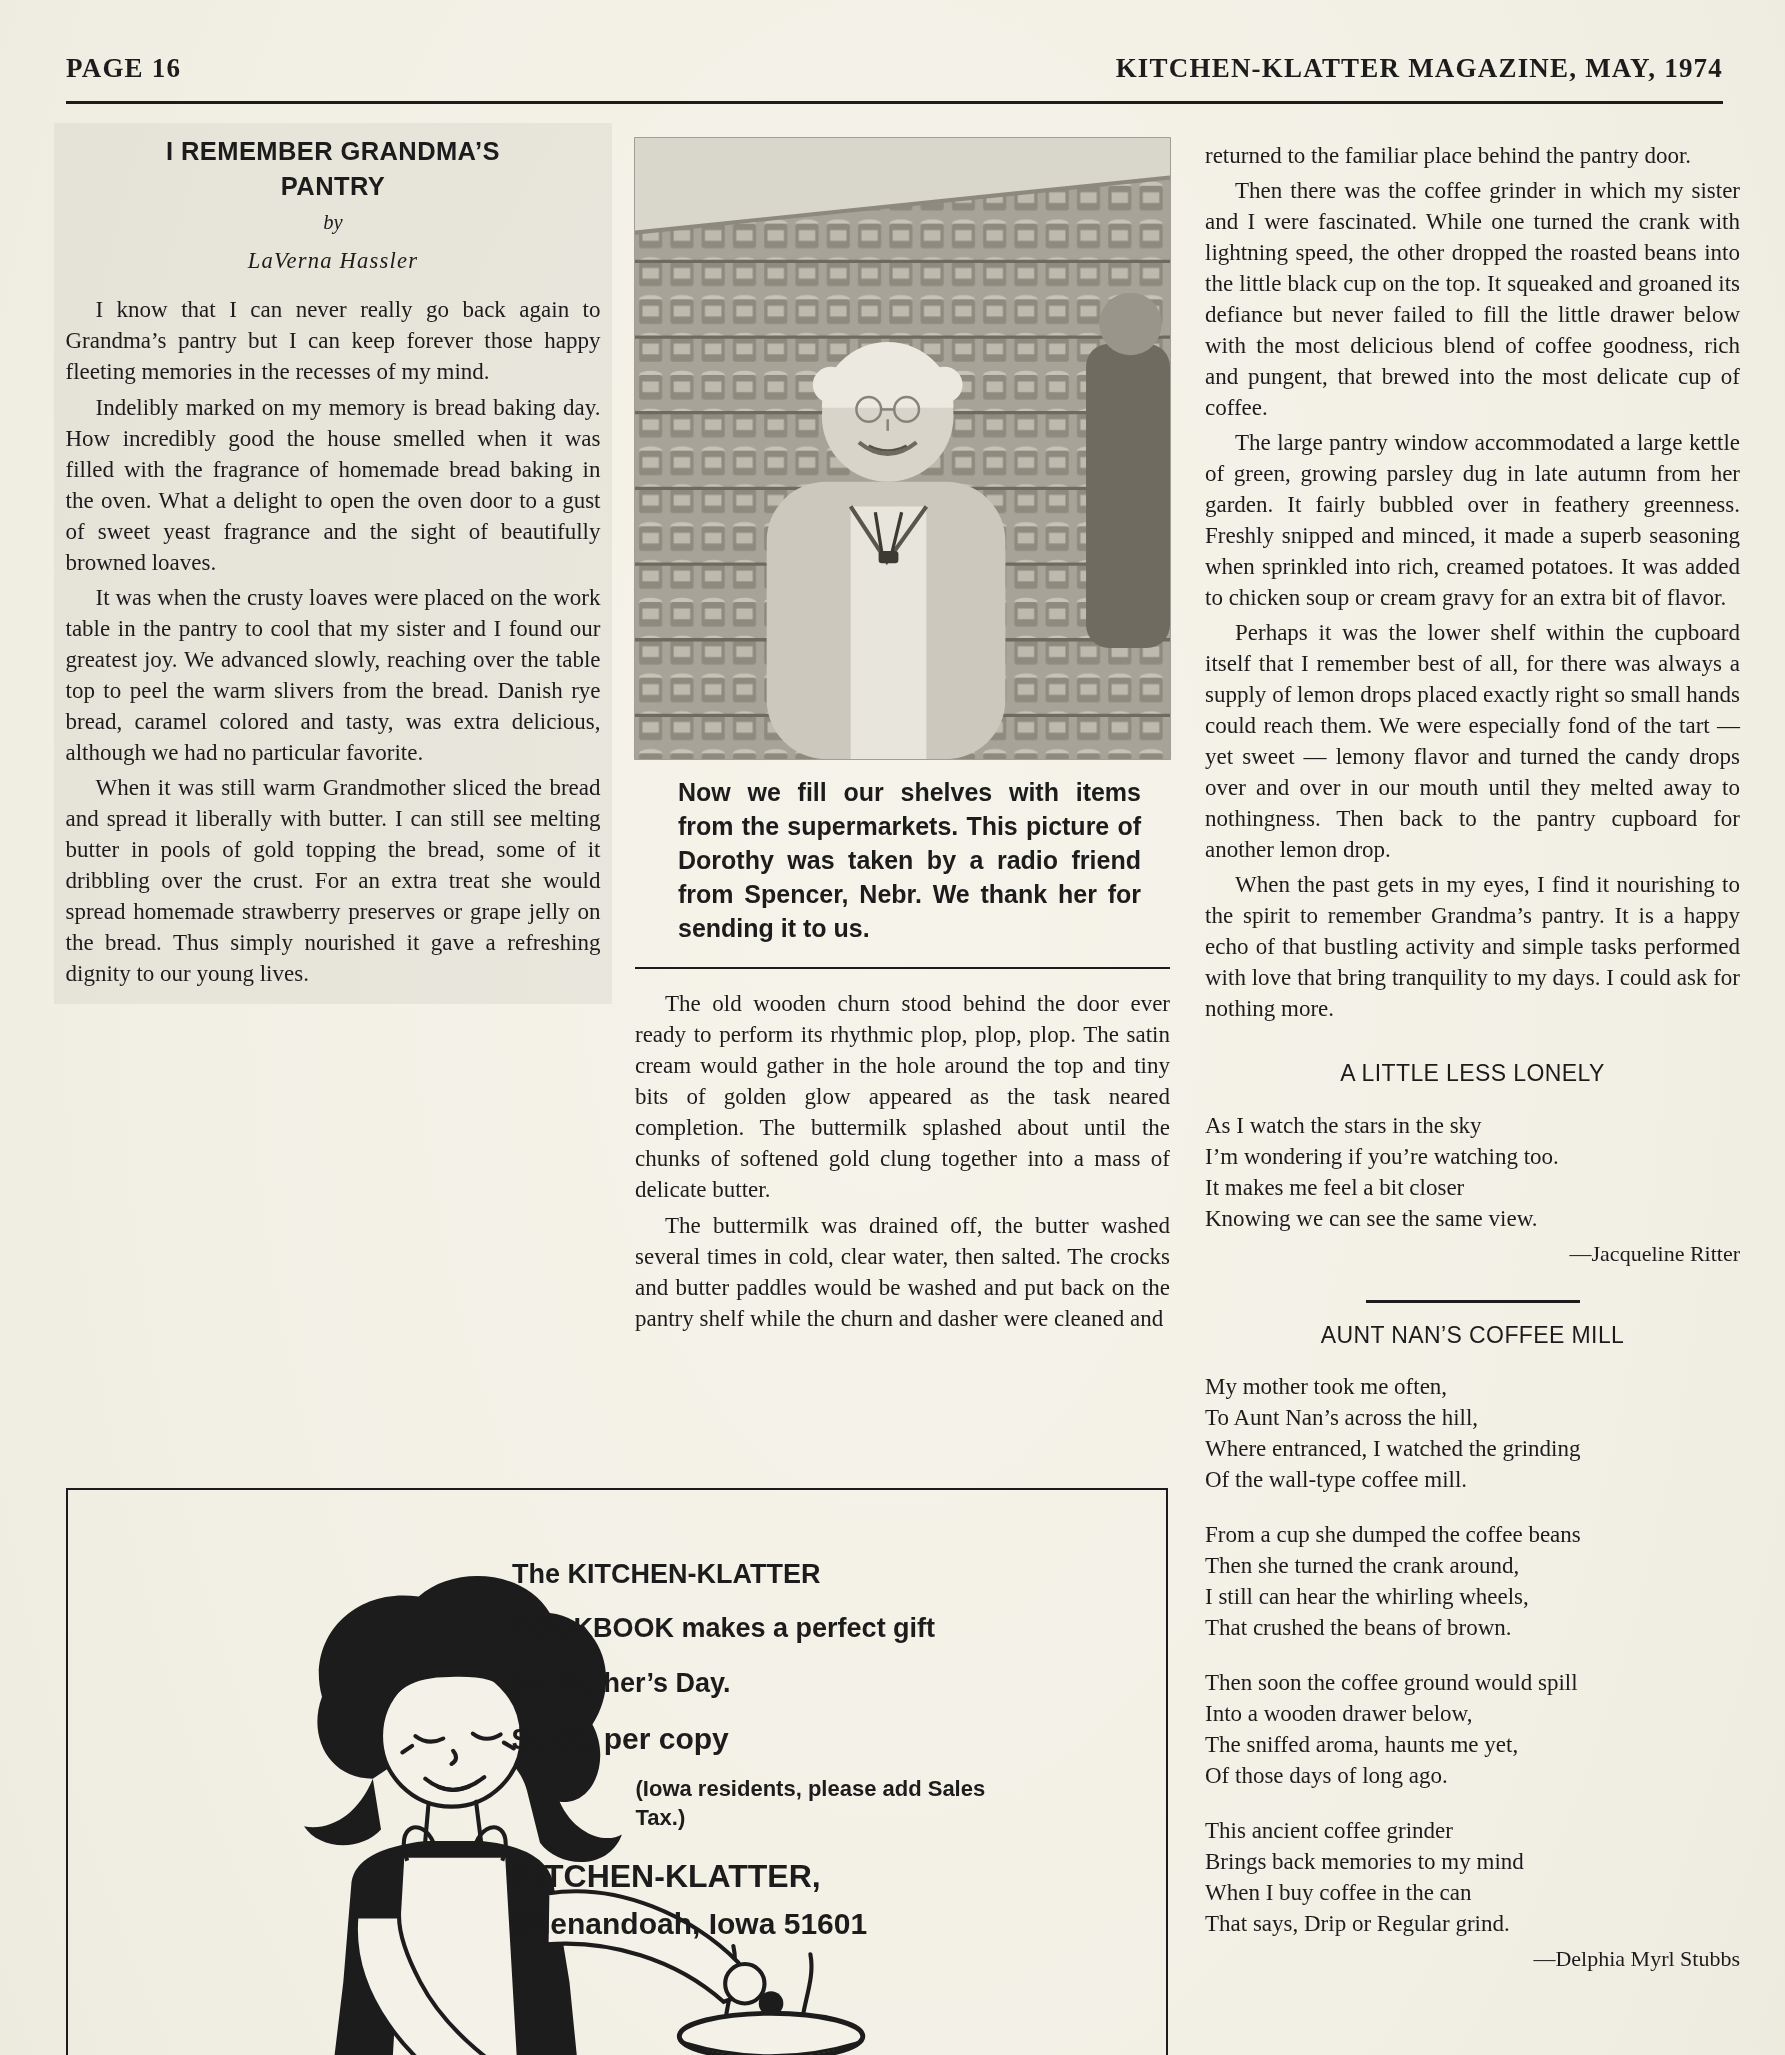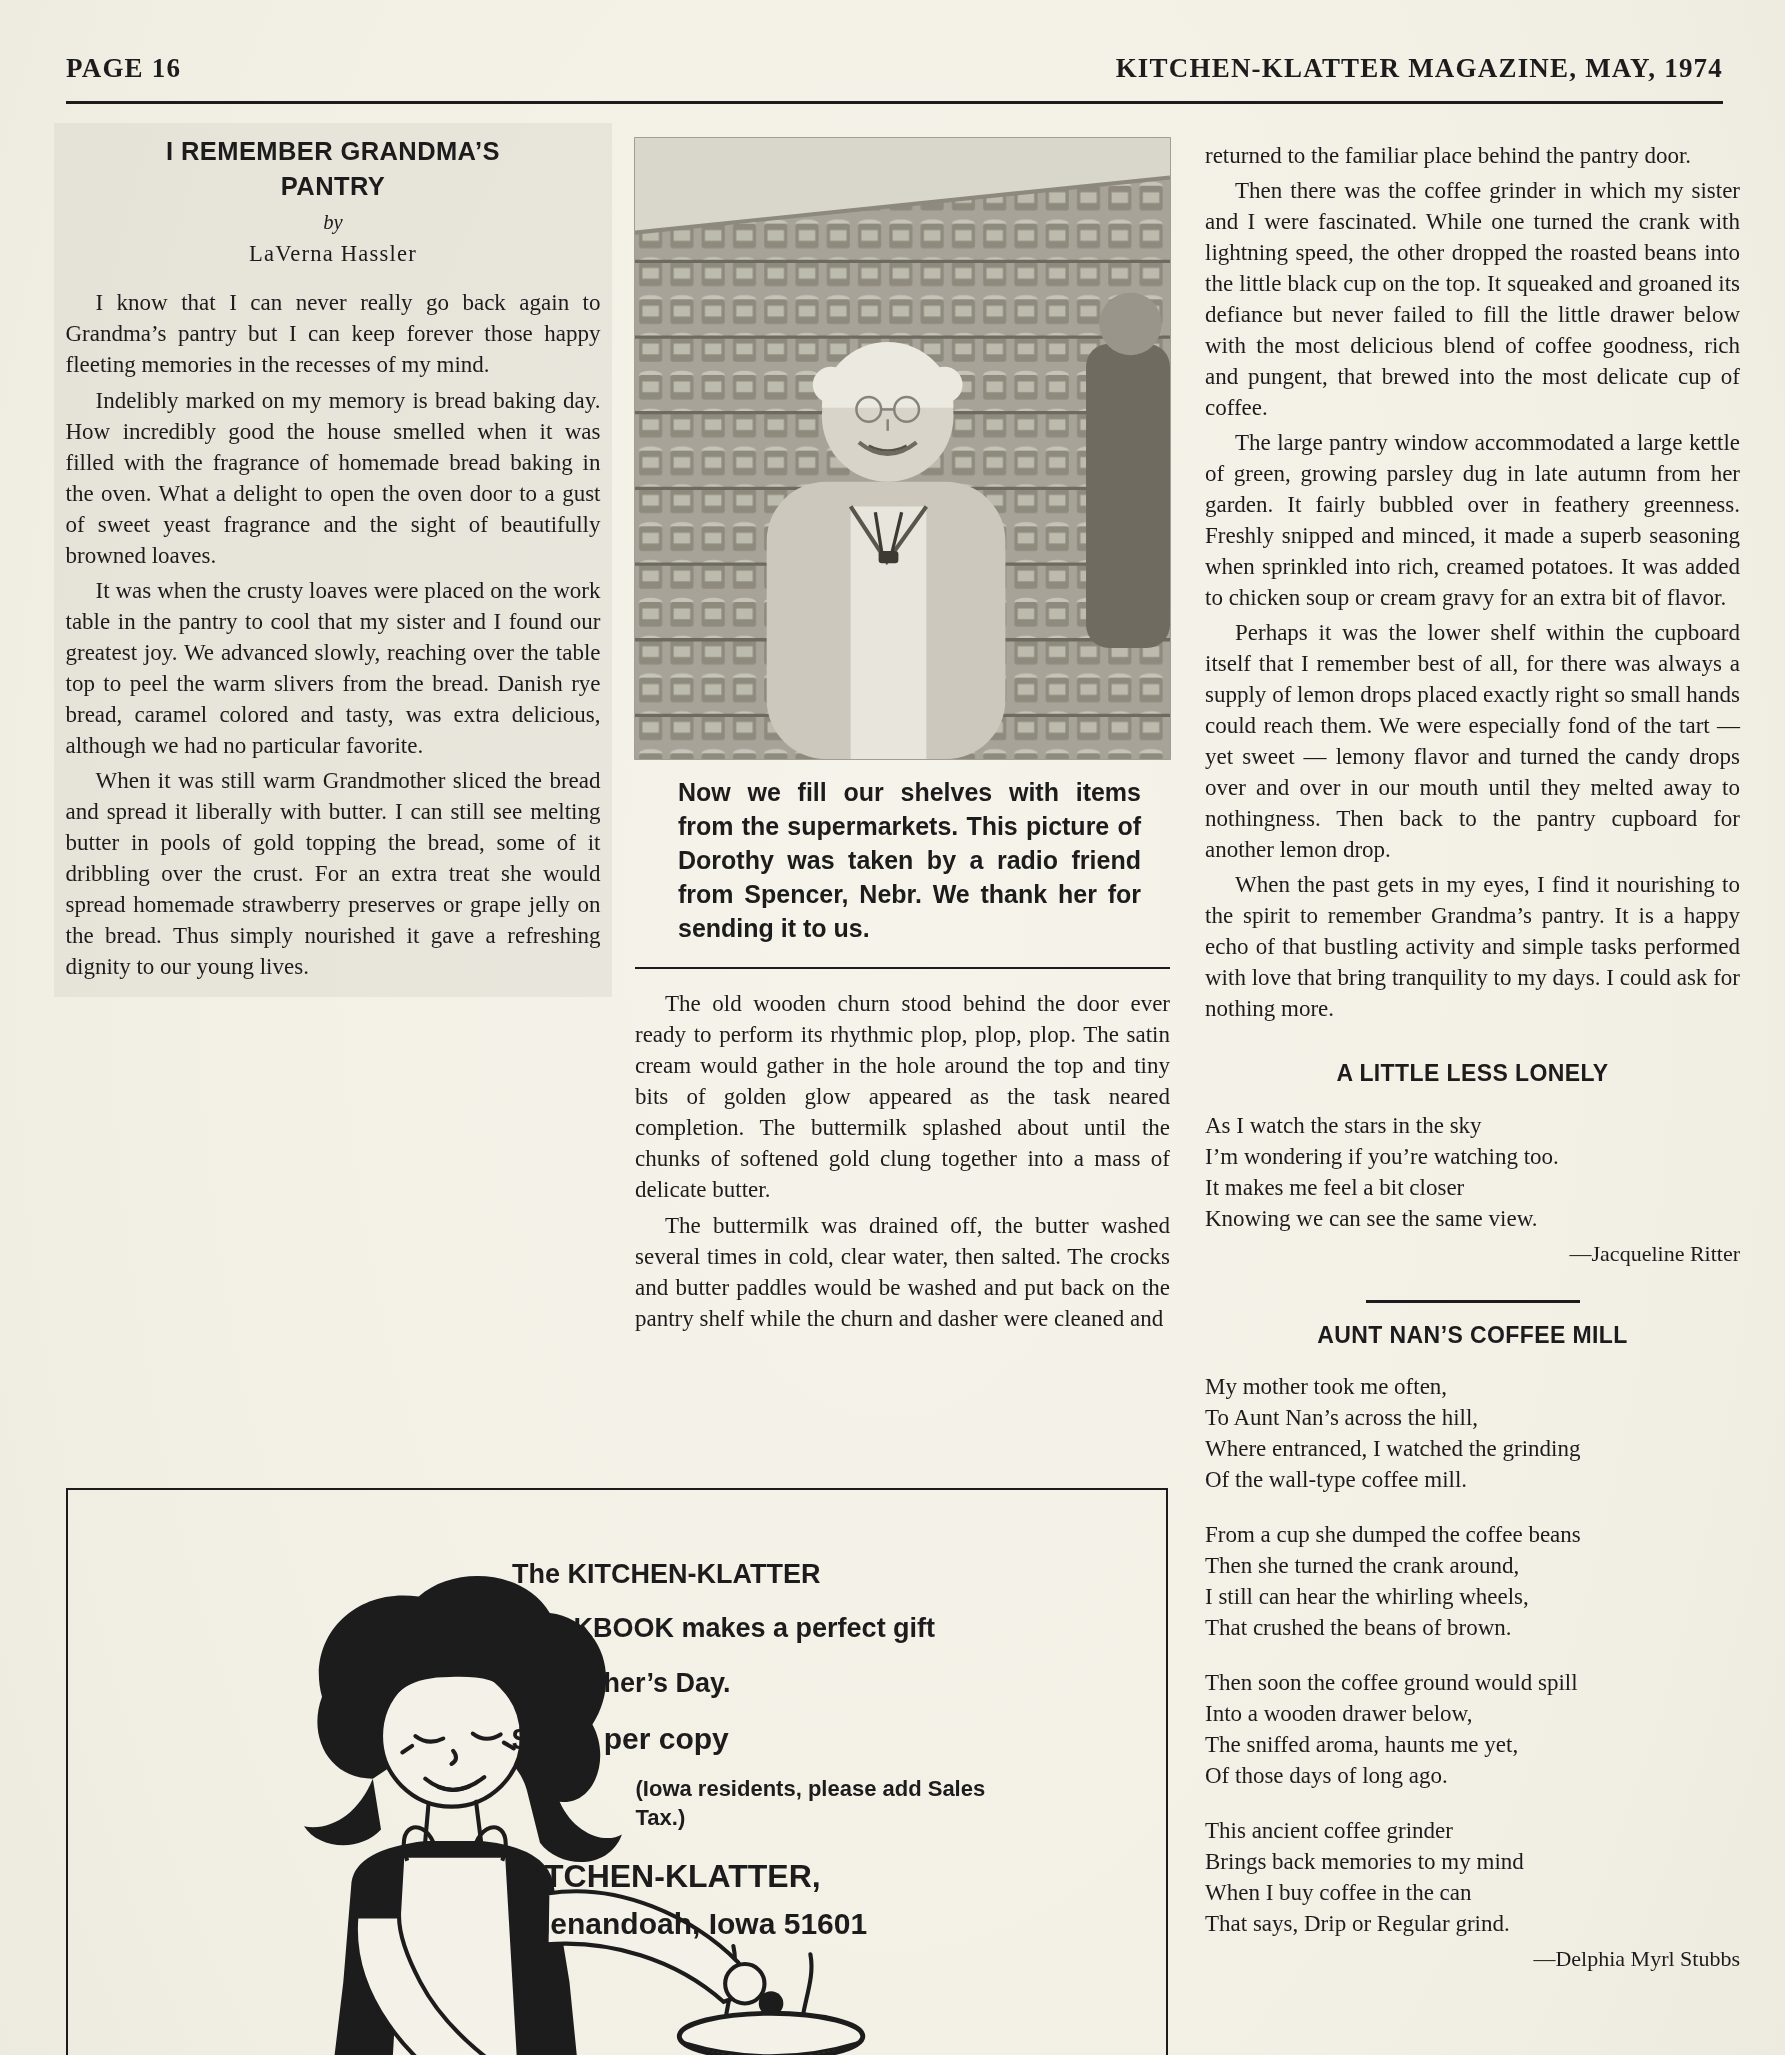--- a/index.html
+++ b/index.html
@@ -32,34 +32,34 @@
     text-indent: 30px; margin: 0 0 4.1px 0;
   }
   .noindent { text-indent: 0; }
 
   .article-title {
     font-family: "Liberation Sans", sans-serif; font-weight: bold;
     font-size: 25.5px; line-height: 35px; text-align: center;
     margin: 0 0 5.8px 0; letter-spacing: 0.4px;
   }
   .byline-by { font-style: italic; text-align: center; font-size: 20.6px; line-height: 26px; margin: 2.5px 0 0; }
-  .byline-author { text-align: center; font-size: 22.6px; line-height: 29px; letter-spacing: 1.2px; margin: 4px 0 19px; }
+  .byline-author { font-style: italic; text-align: center; font-size: 22.6px; line-height: 29px; letter-spacing: 1.2px; margin: 11px 0 19px; }
 
   .photo-frame { width: 535px; height: 621px; background:#b3afa4; box-shadow: 0 0 0 0.8px #8d897e; }
   .photo-frame svg { display:block; }
   .photo-caption {
     font-family: "Liberation Sans", sans-serif; font-weight: bold;
     font-size: 25px; line-height: 34px; text-align: justify;
     margin: 15.6px 29px 0 43px;
   }
   .col2-rule { height: 2.9px; background: #1c1c1c; margin: 22px 0 19px 0; }
 
   
   .section-title {
-    font-family: "Liberation Sans", sans-serif; font-weight: bold;
+    font-family: "Liberation Sans", sans-serif; font-weight: normal;
     font-size: 23px; line-height: 29px; text-align: center;
     letter-spacing: 0.4px; margin: 35px 0 21.4px 0;
   }
   .poem-line { font-size: 23px; line-height: 31px; padding-left: 62px; text-indent: -62px; }
   .poem-author { text-align: right; font-size: 22px; line-height: 30px; margin-top: 5px; }
   .stanza { margin-bottom: 24px; }
   .short-rule { width: 214px; height: 2.9px; background: #1c1c1c; margin: 31px auto 3.3px auto; }
 
   
   .ad-box {

